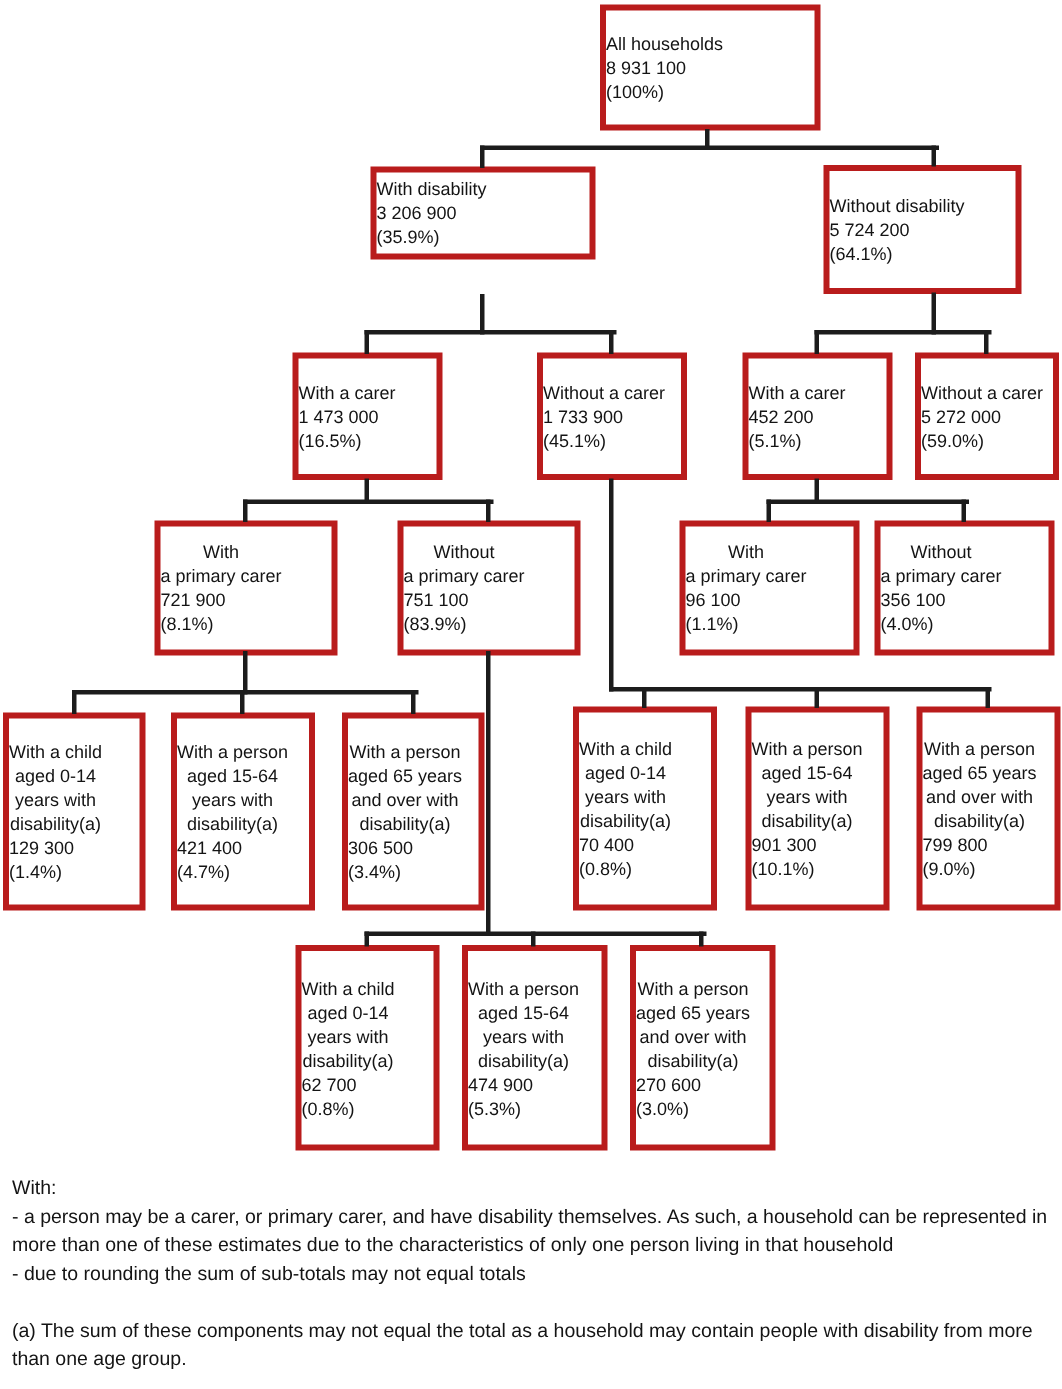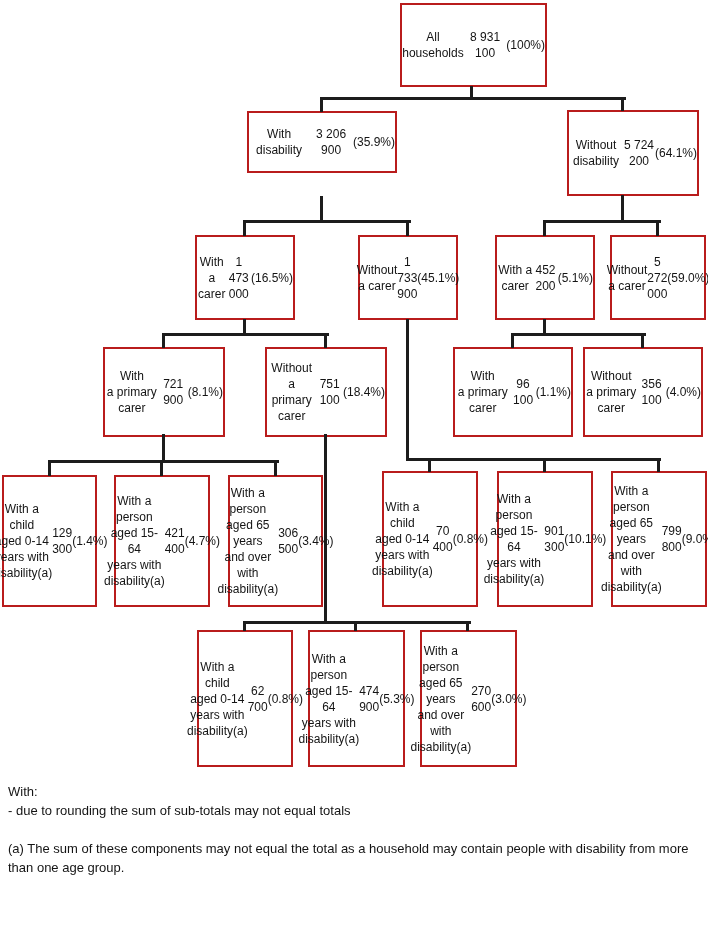--- a/index.html
+++ b/index.html
@@ -1,19 +1,19 @@
 <!DOCTYPE html>
 <html><head>
 <meta charset="utf-8">
 <style>
   html,body{margin:0;padding:0;background:#ffffff;}
   #canvas{position:relative;width:708px;height:926px;background:#ffffff;overflow:hidden;
     font-family:"Liberation Sans",sans-serif;color:#141414;}
-  .box{position:absolute;background:#ffffff;border:2px solid #b91c1c;box-sizing:border-box;
-    display:flex;flex-direction:row;align-items:center;justify-content:center;
+  .box{position:absolute;background:#ffffff;border:4px solid #b91c1c;box-sizing:border-box;
+    display:flex;flex-direction:column;align-items:flex-start;justify-content:center;
     text-align:center;font-size:12px;line-height:16px;}
   .lbl{white-space:pre-line;}
   .ln{position:absolute;background:#1c1c1c;}
   .notes{position:absolute;left:8px;top:782px;width:698px;font-size:13px;line-height:19px;color:#141414;}
   .notes div{margin:0;}
   .footnote{margin-top:19px !important;}
 </style>
 </head>
 <body>
 
@@ -23,21 +23,21 @@
     <div class="lbl">All households</div>
     <div class="val">8 931 100</div>
     <div class="pct">(100%)</div>
   </div>
 
   <div class="box" style="left:247px;top:111px;width:150px;height:62px">
     <div class="lbl">With disability</div>
     <div class="val">3 206 900</div>
     <div class="pct">(35.9%)</div>
   </div>
-  <div class="box" style="left:567px;top:110px;width:132px;height:86px">
+  <div class="box" style="left:549px;top:110px;width:132px;height:86px">
     <div class="lbl">Without disability</div>
     <div class="val">5 724 200</div>
     <div class="pct">(64.1%)</div>
   </div>
 
   <div class="box" style="left:195px;top:235px;width:100px;height:85px">
     <div class="lbl">With a carer</div>
     <div class="val">1 473 000</div>
     <div class="pct">(16.5%)</div>
   </div>
@@ -60,21 +60,21 @@
   <div class="box" style="left:103px;top:347px;width:122px;height:90px">
     <div class="lbl">With
 a primary carer</div>
     <div class="val">721 900</div>
     <div class="pct">(8.1%)</div>
   </div>
   <div class="box" style="left:265px;top:347px;width:122px;height:90px">
     <div class="lbl">Without
 a primary carer</div>
     <div class="val">751 100</div>
-    <div class="pct">(18.4%)</div>
+    <div class="pct">(83.9%)</div>
   </div>
   <div class="box" style="left:453px;top:347px;width:120px;height:90px">
     <div class="lbl">With
 a primary carer</div>
     <div class="val">96 100</div>
     <div class="pct">(1.1%)</div>
   </div>
   <div class="box" style="left:583px;top:347px;width:120px;height:90px">
     <div class="lbl">Without
 a primary carer</div>
@@ -195,17 +195,18 @@
   <div class="ln" style="left:657px;top:458px;width:3px;height:14px"></div>
 
   <div class="ln" style="left:324px;top:434px;width:3px;height:190px"></div>
   <div class="ln" style="left:243px;top:621px;width:228px;height:3px"></div>
   <div class="ln" style="left:243px;top:621px;width:3px;height:10px"></div>
   <div class="ln" style="left:354px;top:621px;width:3px;height:10px"></div>
   <div class="ln" style="left:466px;top:621px;width:3px;height:10px"></div>
 
   <div class="notes">
     <div>With:</div>
+    <div>- a person may be a carer, or primary carer, and have disability themselves. As such, a household can be represented in more than one of these estimates due to the characteristics of only one person living in that household</div>
     <div>- due to rounding the sum of sub-totals may not equal totals</div>
     <div class="footnote">(a) The sum of these components may not equal the total as a household may contain people with disability from more than one age group.</div>
   </div>
 
 </div>
 
 </body></html>

